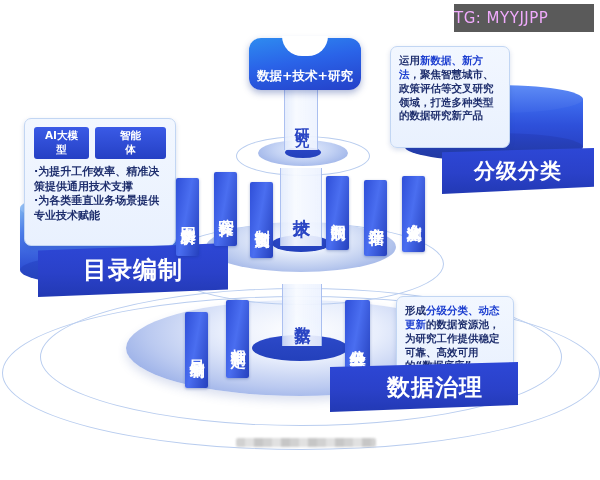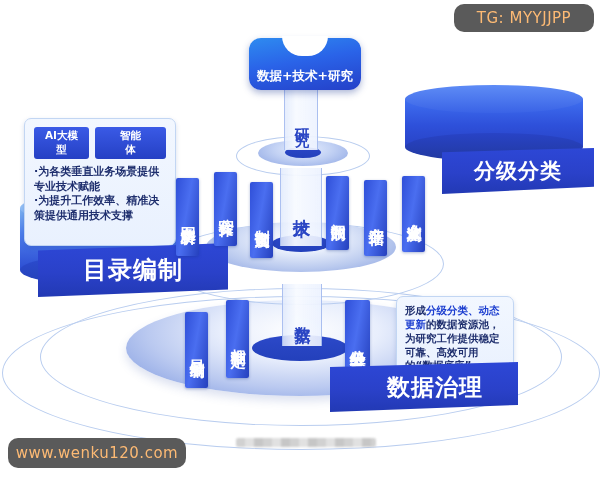--- a/index.html
+++ b/index.html
@@ -81,24 +81,23 @@
     position:absolute;top:-2px;left:50%;transform:translateX(-50%);
     width:46px;height:20px;background:#ffffff;border-radius:0 0 22px 22px;
   }
 
   
   .disc{position:absolute;border-radius:50%;}
   .ringline{position:absolute;border-radius:50%;border:1.4px solid #b9cdef;}
 
   
   .wm{
-    position:absolute;background:#5a5a5a;color:#fdba74;
-    display:flex;align-items:center;justify-content:center;
+    position:absolute;background:#5a5a5a;color:#f0abfc;
+    display:flex;align-items:center;
     letter-spacing:.5px;
-    border-radius:10px;
   }
   .blurbar{position:absolute;border-radius:2px;}
 </style>
 </head>
 <body>
 
 <div id="stage">
 
   <div class="ringline" style="left:2px;top:296px;width:596px;height:152px;"></div>
   <div class="ringline" style="left:40px;top:288px;width:520px;height:136px;"></div>
@@ -140,42 +139,47 @@
 
   <div class="abs" style="left:405px;top:85px;width:178px;height:76px;">
     <div class="abs" style="left:0;top:14px;width:178px;height:48px;
          background:linear-gradient(180deg,#3f6ff0 0%,#2e50da 55%,#2843c6 100%);"></div>
     <div class="abs" style="left:0;top:0;width:178px;height:28px;border-radius:50%;
          background:linear-gradient(180deg,#5e8cf6,#3a63e6);"></div>
     <div class="abs" style="left:0;top:48px;width:178px;height:28px;border-radius:50%;
          background:linear-gradient(180deg,#2843c6,#22399f);"></div>
   </div>
 
+  <div class="card" style="left:390px;top:46px;width:120px;height:102px;padding:7px 8px;">
+    <div class="body" style="font-size:10.5px;">
+      <span>运用</span><span class="hl">新数据、新方法</span><span>，聚焦智慧城市、政策评估等交叉研究领域，打造多种类型的数据研究新产品</span>
+    </div>
+  </div>
 
   <div class="ribbon" style="left:442px;top:148px;width:152px;height:46px;
               clip-path:polygon(0 9%,100% 0,100% 84%,0 100%);">
     <span style="font-size:21px;letter-spacing:1px;">分级分类</span>
   </div>
 
   <div class="abs" style="left:20px;top:192px;width:176px;height:96px;">
     <div class="abs" style="left:0;top:16px;width:176px;height:62px;
          background:linear-gradient(180deg,#7fb4f2 0%,#4e7fec 40%,#2c4dd2 100%);"></div>
     <div class="abs" style="left:0;top:0;width:176px;height:32px;border-radius:50%;
          background:linear-gradient(180deg,#aed4fa,#74a8f2);"></div>
     <div class="abs" style="left:0;top:62px;width:176px;height:32px;border-radius:50%;
          background:linear-gradient(180deg,#2c4dd2,#2440b6);"></div>
   </div>
 
   <div class="card" style="left:24px;top:118px;width:152px;height:128px;padding:8px 9px;">
     <div style="display:flex;gap:6px;margin-bottom:6px;">
       <span class="tag" style="font-size:10.5px;padding:2px 6px;text-align:center;">AI大模型</span>
       <span class="tag" style="font-size:10.5px;padding:2px 20px;">智能体</span>
     </div>
+    <div class="body" style="font-size:11px;">·为提升工作效率、精准决策提供通用技术支撑</div>
     <div class="body" style="font-size:11px;">·为各类垂直业务场景提供专业技术赋能</div>
-    <div class="body" style="font-size:11px;">·为提升工作效率、精准决策提供通用技术支撑</div>
   </div>
 
   <div class="ribbon" style="left:38px;top:243px;width:190px;height:54px;
               clip-path:polygon(0 14%,100% 0,100% 86%,0 100%);">
     <span style="font-size:24px;letter-spacing:1px;">目录编制</span>
   </div>
 
   <div class="pillar" style="left:176px;top:178px;width:23px;height:78px;font-size:15px;">
     <span>图文解析</span>
   </div>
@@ -217,17 +221,14 @@
   </div>
 
   <div class="blurbar" style="left:236px;top:438px;width:140px;height:9px;
               background:repeating-linear-gradient(90deg,#c9c9c9 0 9px,#dcdcdc 9px 18px,#bdbdbd 18px 27px);
               opacity:.85;filter:blur(1px);"></div>
 
   <div class="wm" style="left:454px;top:4px;width:140px;height:28px;font-size:15px;">
     <span>TG: MYYJJPP</span>
   </div>
 
-  <div class="wm" style="left:8px;top:438px;width:178px;height:30px;font-size:15px;">
-    <span>www.wenku120.com</span>
-  </div>
 
 </div>
 
 </body></html>

